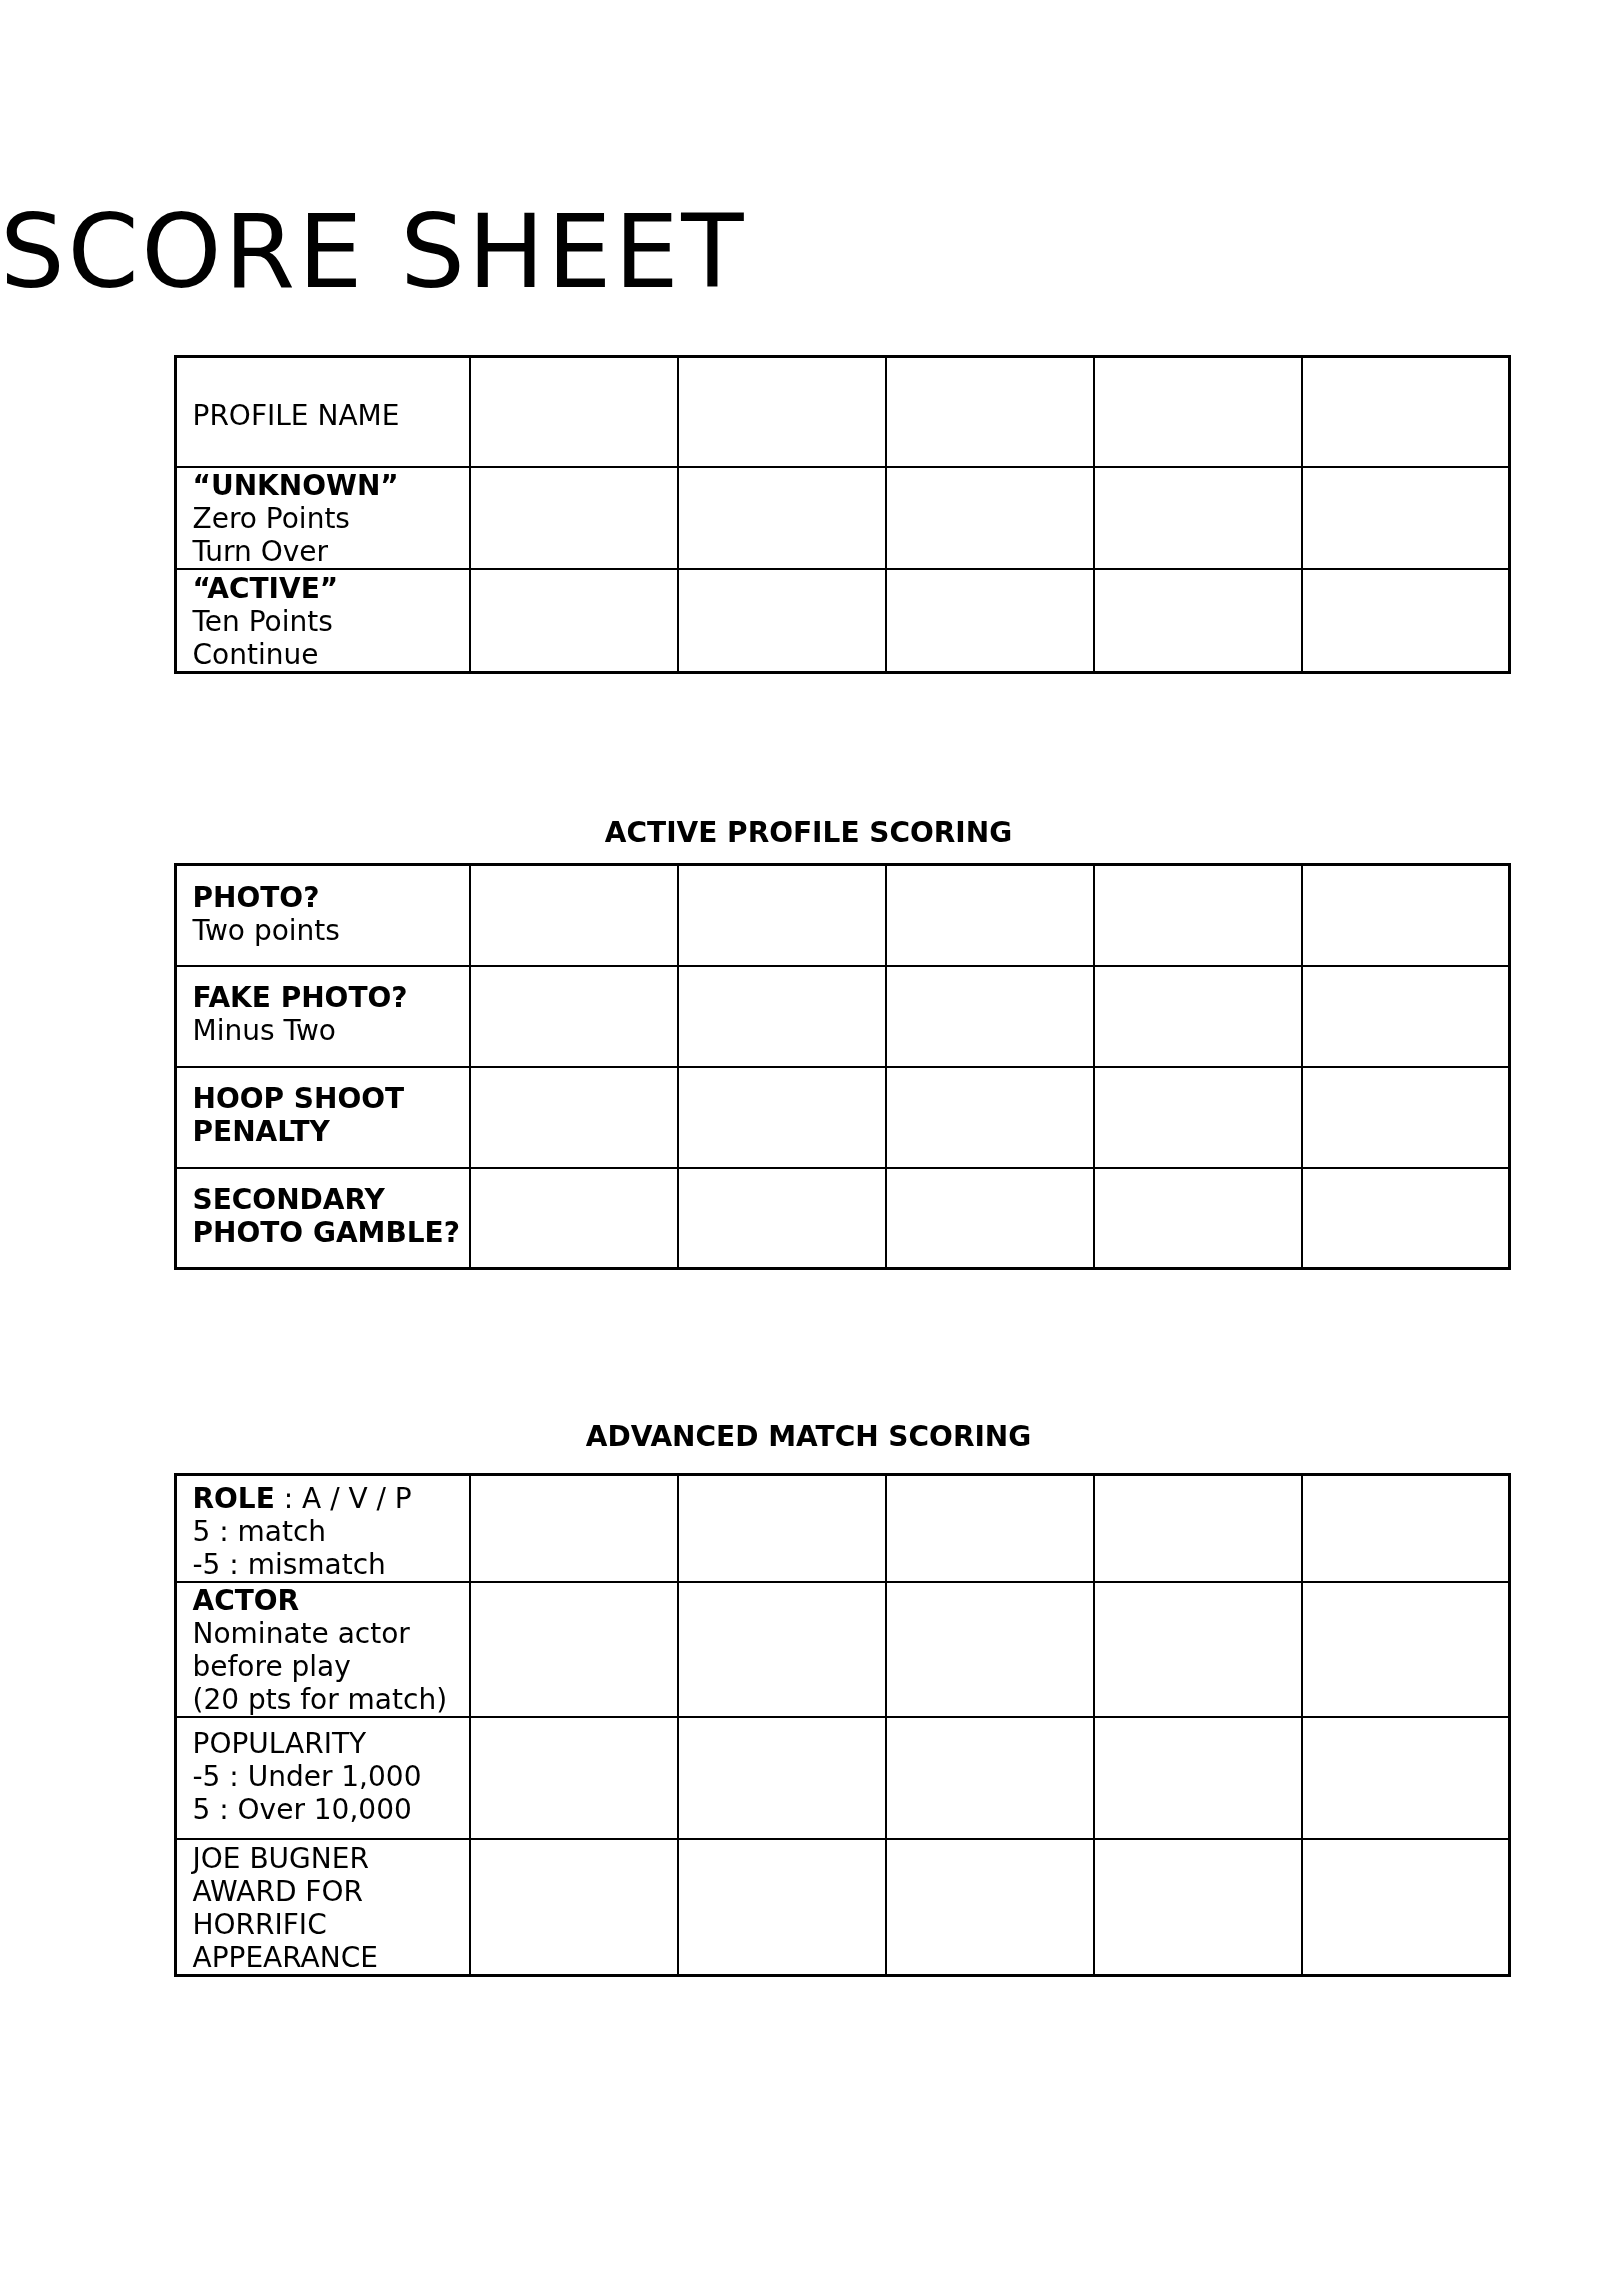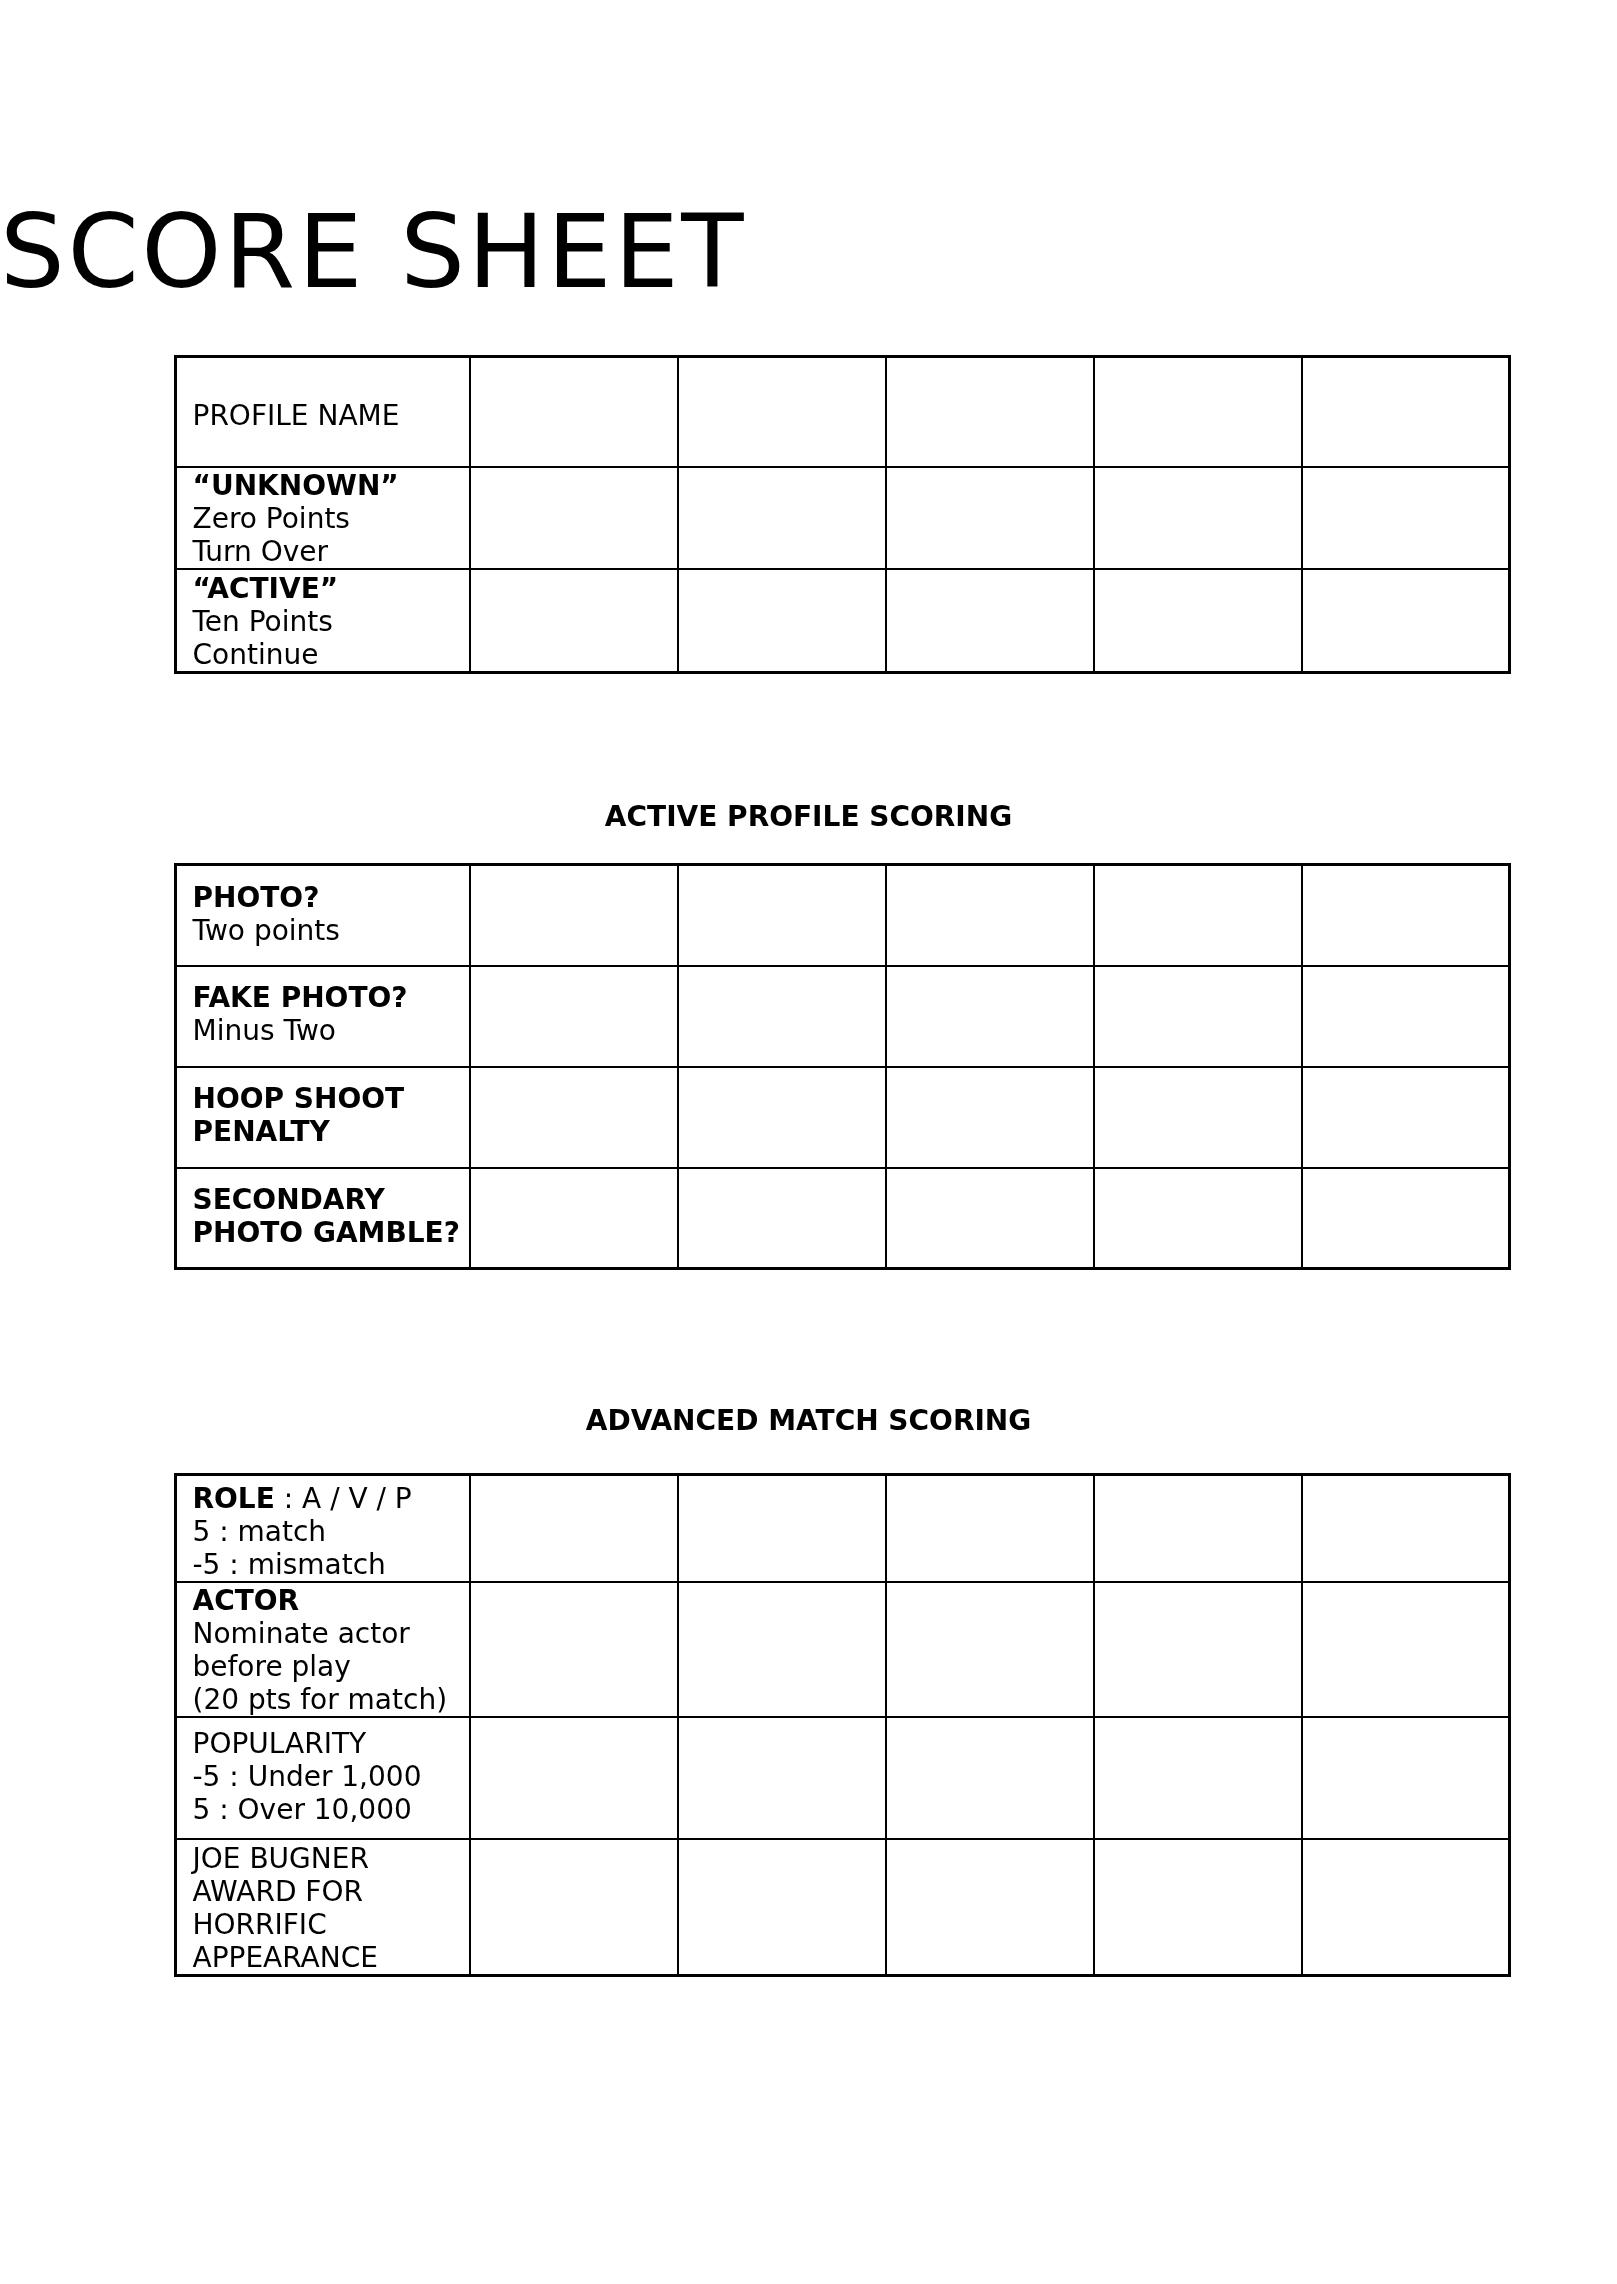--- a/index.html
+++ b/index.html
@@ -1,20 +1,20 @@
 <!DOCTYPE html>
 <html style="font-size:14.6px"><head>
 <meta charset="utf-8">
 <style>
   html,body{margin:0;padding:0;background:#ffffff;}
   .page{position:relative;width:1617px;height:2284px;background:#ffffff;color:#000000;
         font-family:"DejaVu Sans",sans-serif;overflow:hidden;}
   .title{position:absolute;top:201px;left:0;right:0;margin:0;
          font-size:102px;font-weight:normal;letter-spacing:2.7px;line-height:1;}
-  .sec-hdr{position:absolute;left:0;right:0;text-align:center;margin:0;
+  .sec-hdr{position:absolute;left:0;right:0;text-align:center;margin:16px;
            font-size:28px;font-weight:bold;line-height:33px;}
   #hdr-active{top:800px;}
   #hdr-advanced{top:1404px;}
   table.tbl{position:absolute;left:174px;width:1335px;border-collapse:collapse;
             table-layout:fixed;border:3.7px solid #000;}
   table.tbl td{border:2.7px solid #000;}
   #t1{top:355px;}
   #t2{top:863px;}
   #t3{top:1473px;}
   col.c0{width:294px;}

